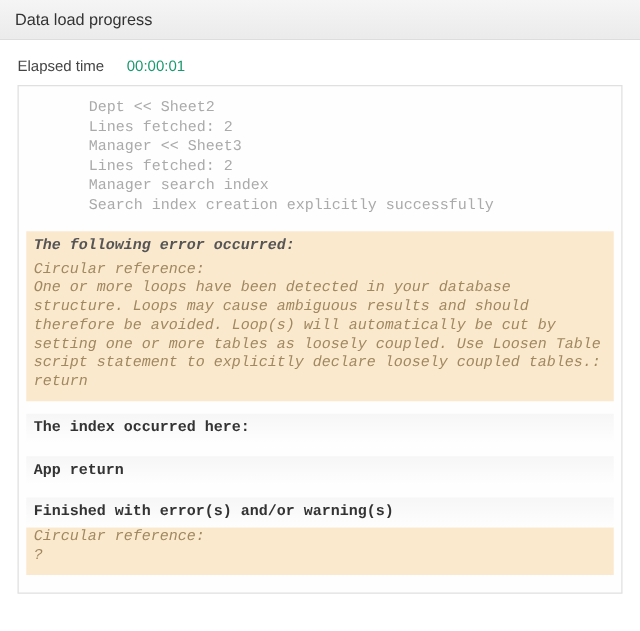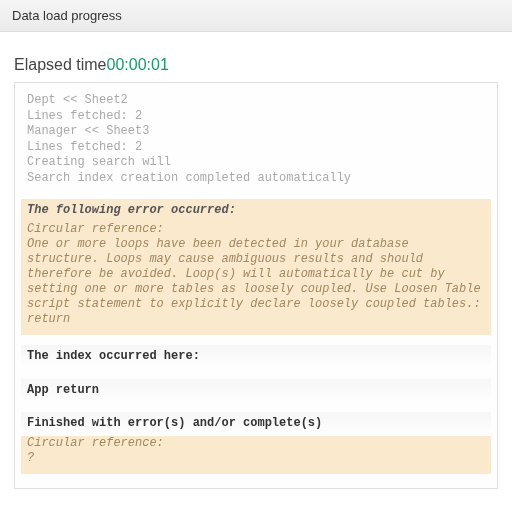--- a/index.html
+++ b/index.html
@@ -27,23 +27,23 @@
     .content {
       padding: 14px;
     }
     .status-line {
       font-weight: bold;
       font-size: 12px;
       margin-bottom: 30px;
     }
     .elapsed-row {
       display: flex;
-      font-size: 16px;
+      gap: 18px;
+      font-size: 12px;
       margin-bottom: 8px;
-      margin-top: 10px;
     }
     .elapsed-label {
       color: #444;
     }
     .elapsed-value {
       color: #1a9970;
     }
     .log-panel {
       border: 1px solid #e0e0e0;
       padding: 6px 6px 8px 6px;
@@ -53,20 +53,21 @@
       font-family: "Courier New", Courier, monospace;
       font-size: 12px;
       line-height: 1.3;
     }
     .load-lines {
       color: #aaa;
       padding: 4px 6px 12px 6px;
     }
     .load-lines div {
       white-space: pre;
+      margin-left: 44px;
     }
     .section-heading {
       font-weight: bold;
       color: #333;
       padding: 4px 6px;
       background: linear-gradient(to bottom, rgba(0,0,0,0.03), rgba(0,0,0,0));
     }
     .error-band {
       background: #fbe9ce;
     }
@@ -100,43 +101,43 @@
     <span class="elapsed-value">00:00:01</span>
   </div>
 
   <div class="log-panel mono">
 
     <div class="load-lines">
       <div>Dept &lt;&lt; Sheet2</div>
       <div>Lines fetched: 2</div>
       <div>Manager &lt;&lt; Sheet3</div>
       <div>Lines fetched: 2</div>
-      <div>Creating search will</div>
-      <div>Search index creation completed automatically</div>
+      <div>Manager search index</div>
+      <div>Search index creation explicitly successfully</div>
     </div>
 
     <div class="error-band">
       <div class="error-heading">The following error occurred:</div>
       <div class="error-body">
         <div>Circular reference:</div>
         <div>One or more loops have been detected in your database structure. Loops may cause ambiguous results and should therefore be avoided. Loop(s) will automatically be cut by setting one or more tables as loosely coupled. Use Loosen Table script statement to explicitly declare loosely coupled tables.: return</div>
       </div>
     </div>
 
     <div class="spacer-md"></div>
 
     <div class="section-heading">The index occurred here:</div>
 
     <div class="spacer-md"></div>
 
     <div class="section-heading">App return</div>
 
     <div class="spacer-md"></div>
 
-    <div class="section-heading">Finished with error(s) and/or complete(s)</div>
+    <div class="section-heading">Finished with error(s) and/or warning(s)</div>
 
     <div class="error-band">
       <div class="error-body">
         <div>Circular reference:</div>
         <div>?</div>
       </div>
     </div>
 
     <div class="spacer-sm"></div>
 

